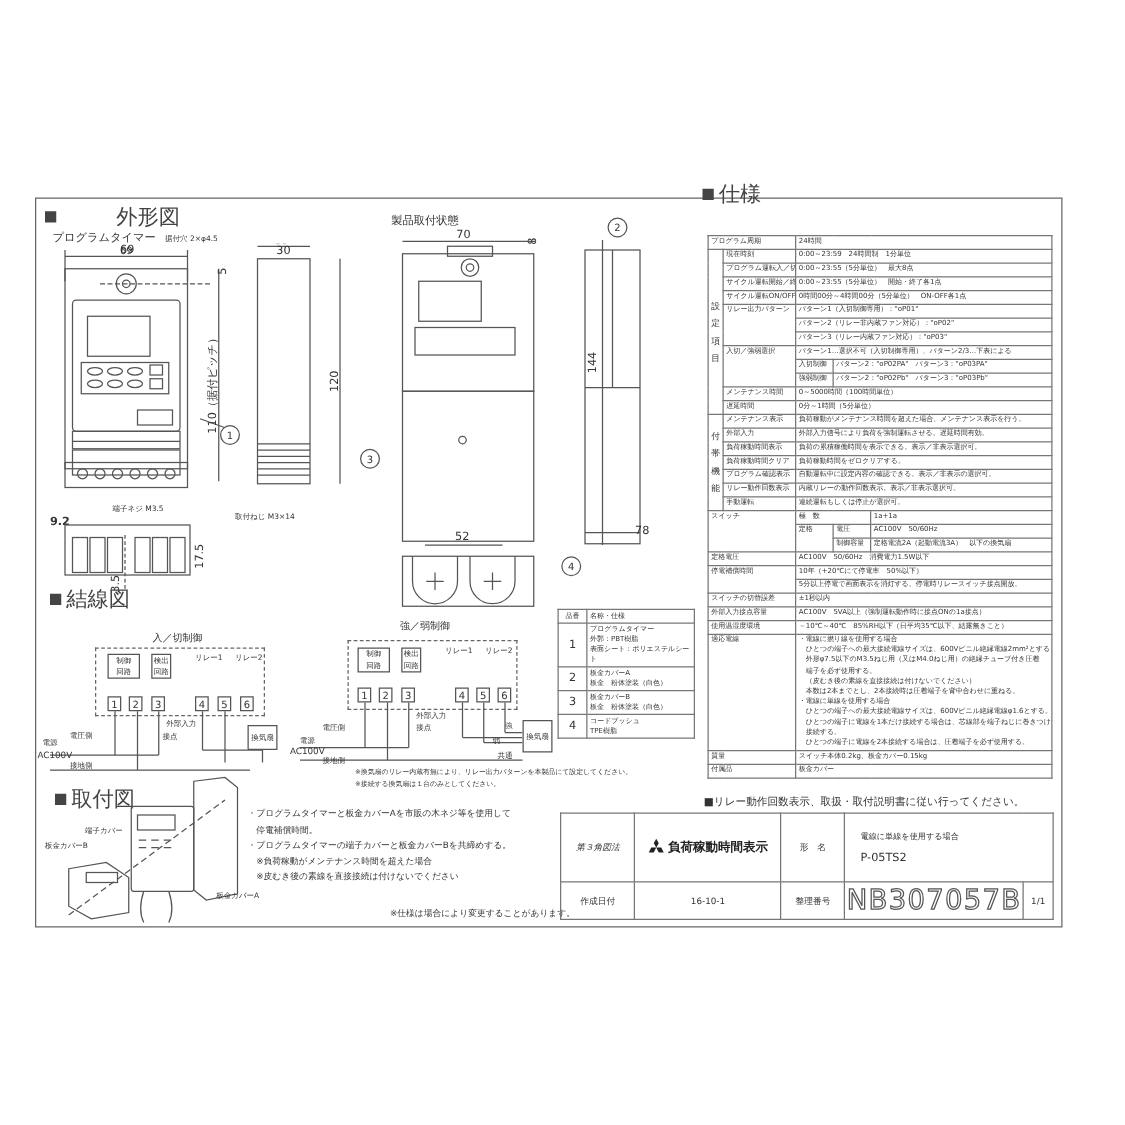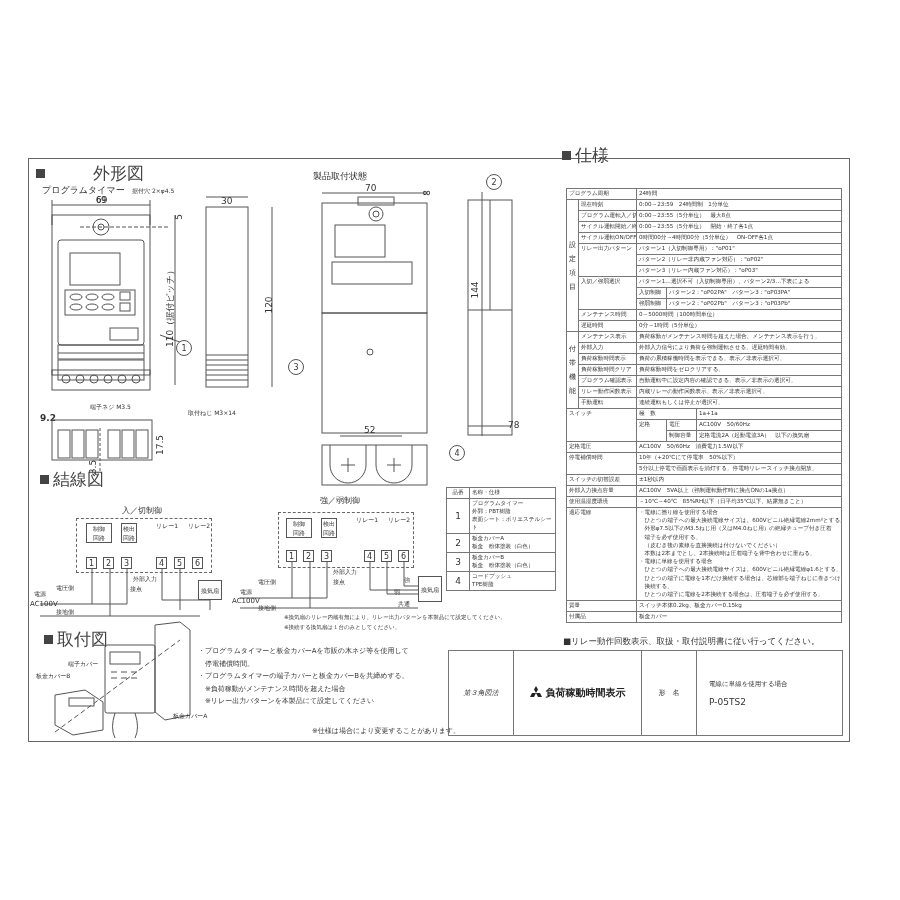--- a/index.html
+++ b/index.html
@@ -302,21 +302,21 @@
   </g>
 </svg>
 <div class="abs tiny" style="left:68px;top:660px;">端子カバー</div>
 <div class="abs tiny" style="left:36px;top:672px;">板金カバーB</div>
 <div class="abs tiny" style="left:173px;top:712px;">板金カバーA</div>
 <div class="abs" style="left:198px;top:645px;font-size:7px;line-height:12.5px;white-space:nowrap;">
   <div>・プログラムタイマーと板金カバーAを市販の木ネジ等を使用して</div>
   <div>　停電補償時間。</div>
   <div>・プログラムタイマーの端子カバーと板金カバーBを共締めする。</div>
   <div>　※負荷稼動がメンテナンス時間を超えた場合</div>
-  <div>　※リレー出力パターンを本製品にて設定してください</div>
+  <div>　※皮むき後の素線を直接接続は付けないでください</div>
 </div>
 <div class="abs tiny" style="left:312px;top:726px;font-size:7px;">※仕様は場合により変更することがあります。</div>
 
 <div class="sec-title" style="left:562px;top:144px;">
   <span class="sq"></span>
   <span>仕様</span>
 </div>
 
 <table class="spec">
   <colgroup>
@@ -484,14 +484,21 @@
             </svg>
       </span>
       <span style="font-size:10px;font-weight:bold;color:#222;vertical-align:middle;">負荷稼動時間表示</span>
     </td>
     <td style="width:52px;">形　名</td>
     <td colspan="2" style="text-align:left;padding-left:12px;">
       <div style="font-size:6.5px;margin-bottom:8px;">電線に単線を使用する場合</div>
       <div style="font-size:9px;">P-05TS2</div>
     </td>
   </tr>
+  <tr>
+    <td>作成日付</td>
+    <td>16-10-1</td>
+    <td>整理番号</td>
+    <td class="drawnum">NB307057B</td>
+    <td style="width:22px;">1/1</td>
+  </tr>
 </tbody>
   </table>
 
 </body></html>

